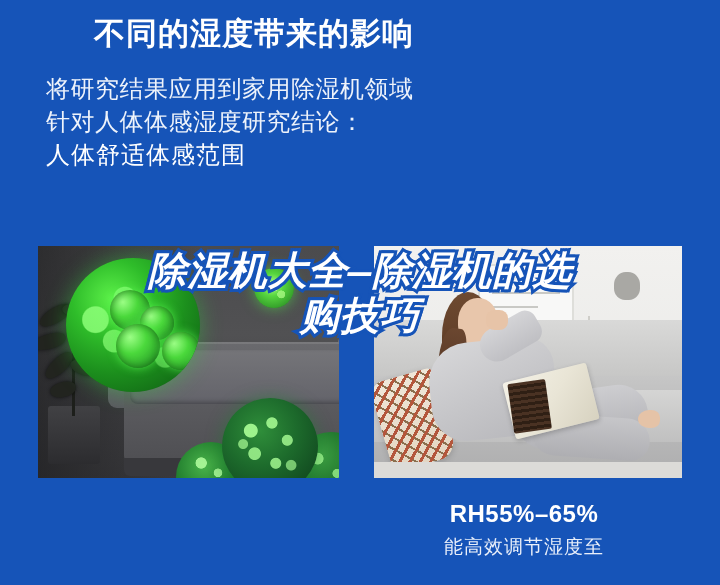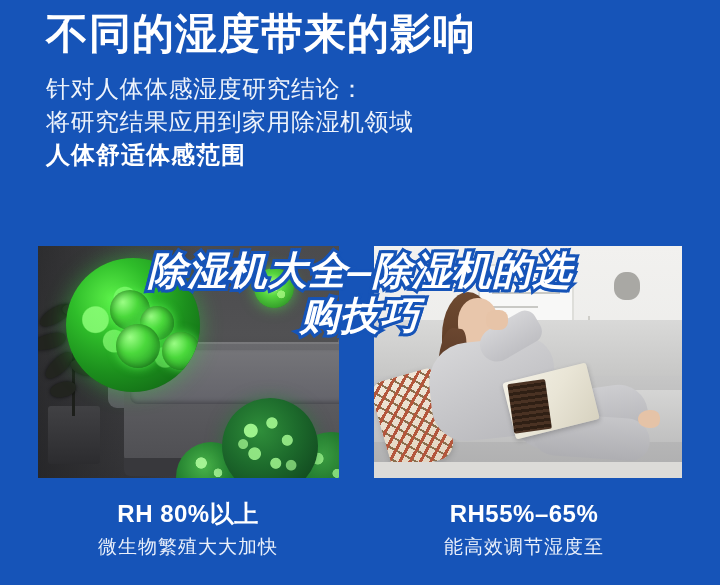--- a/index.html
+++ b/index.html
@@ -20,45 +20,46 @@
   }
 
   
   .header-block {
     position: absolute;
     left: 46px;
     top: 14px;
     width: 640px;
   }
   .headline {
-    font-size: 42px;
+    font-size: 31px;
     font-weight: bold;
     color: #ffffff;
     letter-spacing: 1px;
     line-height: 40px;
     white-space: nowrap;
+    margin-left: 48px;
   }
   .body-lines {
     margin-top: 18px;
   }
   .body-line {
     font-size: 24px;
     color: #eef3fb;
     line-height: 33px;
     letter-spacing: 0.5px;
     white-space: nowrap;
     font-weight: 400;
   }
   .body-line .bold {
     font-weight: bold;
     color: #ffffff;
     letter-spacing: 0px;
   }
   .body-line.strong {
-    font-weight: bold;
+    font-weight: normal;
     color: #ffffff;
     letter-spacing: 1px;
   }
 
   
   .photo-row {
     position: absolute;
     left: 0;
     top: 246px;
     width: 720px;
@@ -425,22 +426,22 @@
 </style>
 </head>
 <body>
 
 <div id="poster">
 
   <div class="header-block">
     <div class="headline">不同的湿度带来的影响</div>
 
     <div class="body-lines">
+      <div class="body-line">将研究结果应用到家用除湿机领域</div>
       <div class="body-line">针对人体体感湿度研究结论：</div>
-      <div class="body-line">将研究结果应用到家用除湿机领域</div>
       <div class="body-line strong">人体舒适体感范围</div>
     </div>
   </div>
 
   <div class="photo-row">
 
     <div class="photo left">
       <div class="room-dark"></div>
       <div class="wall-shadow"></div>
 
@@ -505,23 +506,19 @@
       <div class="floor-light"></div>
     </div>
   </div>
 
   <div class="overlay-title">
     <div class="overlay-line">除湿机大全—除湿机的选</div>
     <div class="overlay-line">购技巧</div>
   </div>
 
   <div class="captions">
-    <div class="caption left">
-      <div class="cap-title">RH 80%以上</div>
-      <div class="cap-sub">微生物繁殖大大加快</div>
-    </div>
     <div class="caption right">
       <div class="cap-title">RH55%–65%</div>
       <div class="cap-sub">能高效调节湿度至</div>
     </div>
   </div>
 
 </div>
 
 </body></html>

